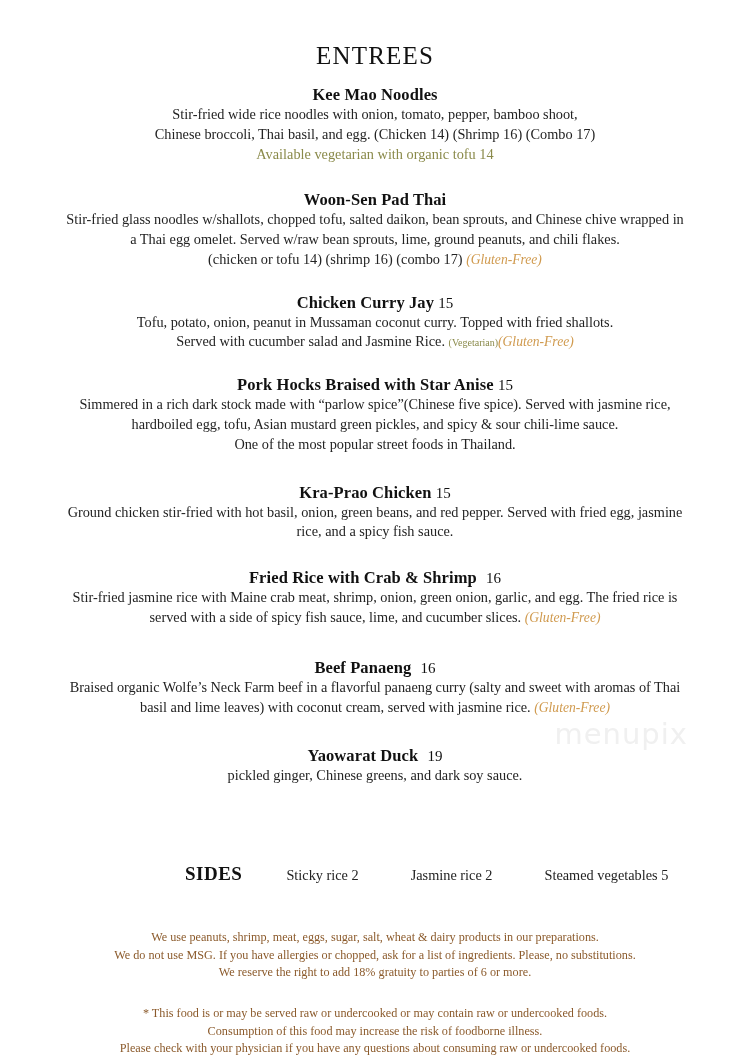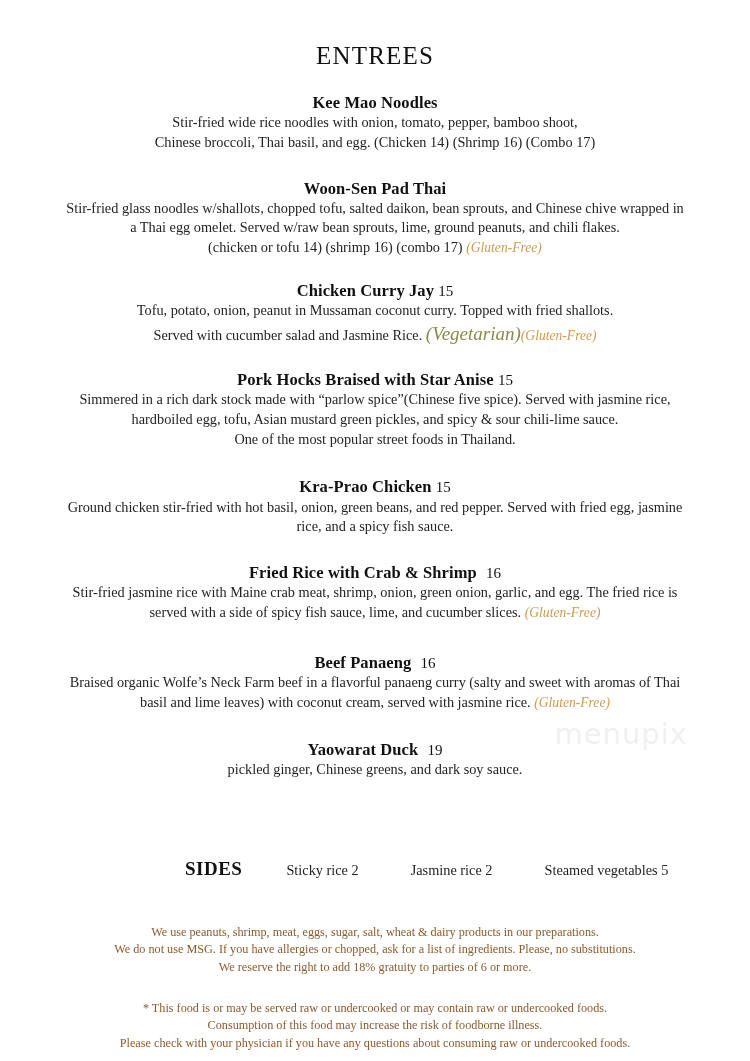--- a/index.html
+++ b/index.html
@@ -73,31 +73,30 @@
     padding: 0 2px;
   }
 
   .note-green {
     color: #8a8a4a;
     font-size: 14.3px;
     line-height: 1.38;
   }
   .tag-veg {
     color: #8a8a4a;
-    font-style: italic;
-    font-size: 19px;
+    font-size: 10px;
   }
   .tag-gf {
     color: #d09a4e;
     font-style: italic;
     font-size: 13.6px;
   }
 
   
-  .gap-1 { margin-top: 24px; }
+  .gap-1 { margin-top: 16px; }
   .gap-2 { margin-top: 25px; }
   .gap-3 { margin-top: 22px; }
   .gap-4 { margin-top: 22px; }
   .gap-5 { margin-top: 27px; }
   .gap-6 { margin-top: 25px; }
   .gap-7 { margin-top: 29px; }
   .gap-8 { margin-top: 27px; }
 
   .w-narrow { max-width: 530px; margin-left: auto; margin-right: auto; }
   .w-mid    { max-width: 600px; margin-left: auto; margin-right: auto; }
@@ -157,20 +156,21 @@
   <h1 class="section-title">ENTREES</h1>
 
   <div class="menu">
 
     <div class="item gap-1">
       <div class="item-head">
         <span>Kee Mao Noodles</span>
       </div>
       <div class="item-desc w-narrow">Stir-fried wide rice noodles with onion, tomato, pepper, bamboo shoot,</div>
       <div class="item-desc w-narrow">Chinese broccoli, Thai basil, and egg. (Chicken 14) (Shrimp 16) (Combo 17)</div>
+      <div class="note-green">Available vegetarian with organic tofu 14</div>
     </div>
 
     <div class="item gap-2">
       <div class="item-head">
         <span>Woon-Sen Pad Thai</span>
       </div>
       <div class="item-desc w-wide">Stir-fried glass noodles w/shallots, chopped tofu, salted daikon, bean sprouts, and Chinese chive wrapped in</div>
       <div class="item-desc w-wide">a Thai egg omelet. Served w/raw bean sprouts, lime, ground peanuts, and chili flakes.</div>
       <div class="item-desc w-wide">
         <span>(chicken or tofu 14) (shrimp 16) (combo 17)</span>

